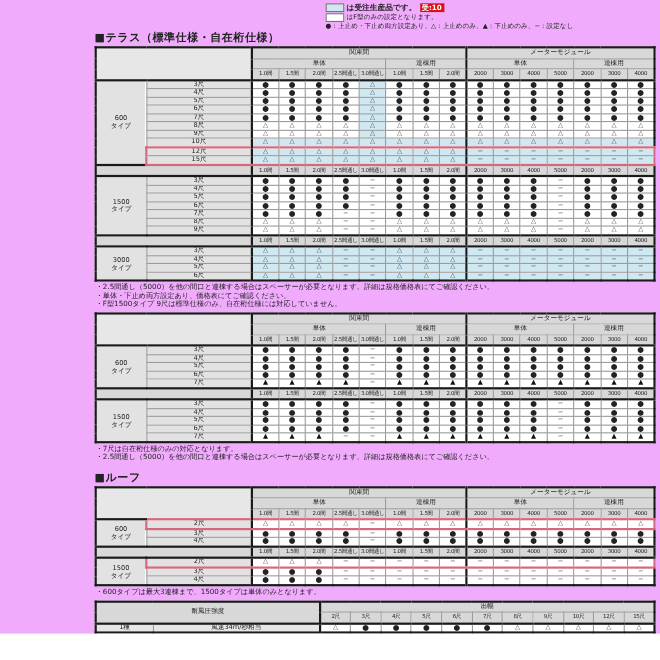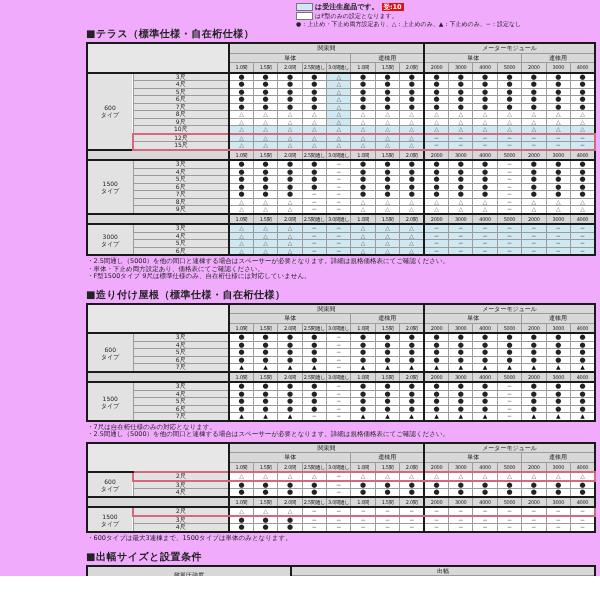--- a/index.html
+++ b/index.html
@@ -529,21 +529,20 @@
         </table>
       </div>
     <div class="notes">
         <div>・2.5間通し（5000）を他の間口と連棟する場合はスペーサーが必要となります。詳細は規格価格表にてご確認ください。</div>
         <div>・単体・下止め両方設定あり、価格表にてご確認ください。</div>
         <div>・F型1500タイプ 9尺は標準仕様のみ、自在桁仕様には対応していません。</div>
       </div>
   </div>
 
   <div class="section s2">
-    <div class="sec-title">■造り付け屋根（標準仕様・自在桁仕様）</div>
     <div>
         <table class="grid">
           <colgroup>
             <col style="width: 46px;">
             <col style="width: 96px;">
             <col>
             <col>
             <col>
             <col>
             <col>
@@ -792,20 +791,21 @@
           </tbody>
         </table>
       </div>
     <div class="notes">
         <div>・7尺は自在桁仕様のみの対応となります。</div>
         <div>・2.5間通し（5000）を他の間口と連棟する場合はスペーサーが必要となります。詳細は規格価格表にてご確認ください。</div>
       </div>
   </div>
 
   <div class="section s3">
+    <div class="sec-title">■ルーフ</div>
     <div>
         <table class="grid">
           <colgroup>
             <col style="width: 46px;">
             <col style="width: 96px;">
             <col>
             <col>
             <col>
             <col>
             <col>
@@ -981,21 +981,20 @@
             </tr>
           </tbody>
         </table>
       </div>
     <div class="notes">
         <div>・600タイプは最大3連棟まで、1500タイプは単体のみとなります。</div>
       </div>
   </div>
 
   <div class="section s4">
-    <div class="sec-title">■出幅サイズと設置条件</div>
     <div>
         <table class="grid">
           <colgroup>
             <col style="width: 52px;">
             <col style="width: 152px;">
             <col>
             <col>
             <col>
             <col>
             <col>

